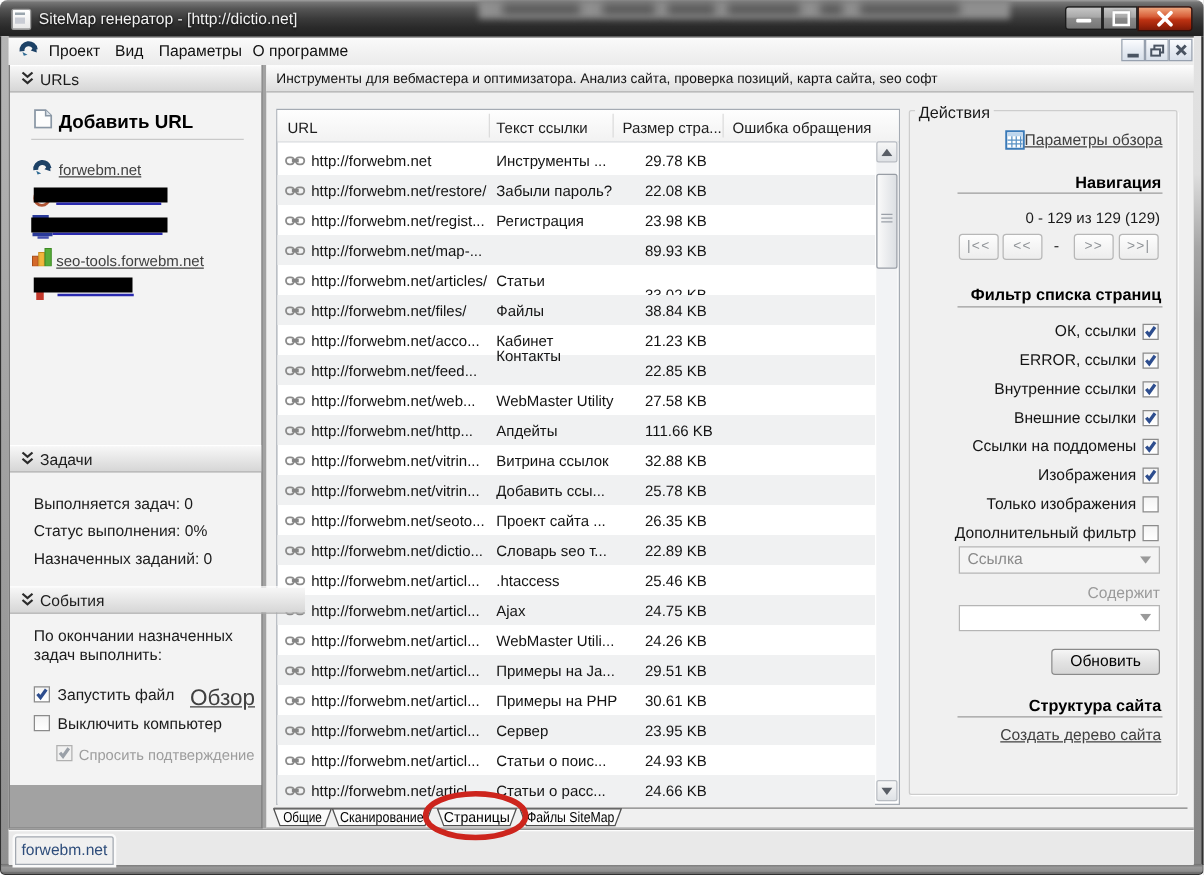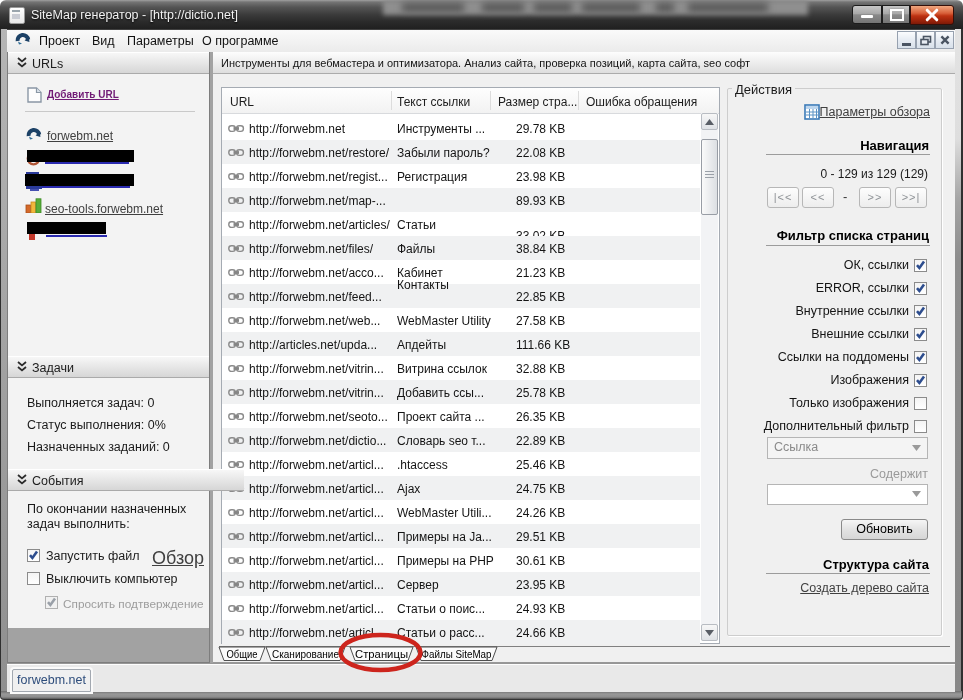--- a/index.html
+++ b/index.html
@@ -146,21 +146,21 @@
   </svg>
 <div class="r" style="left:249px;top:314px">http://forwebm.net/web...</div>
 <div class="r" style="left:397px;top:314px">WebMaster Utility</div>
 <div class="r" style="left:516px;top:314px">27.58 KB</div>
 <div class="a" style="left:222px;top:332px;width:478px;height:24px;background:#f0f1f2"></div>
 <svg class="a" style="left:228px;top:340px" width="17" height="9" viewBox="0 0 17 9">
     <rect x="0.8" y="1.8" width="6.5" height="5.6" rx="2.6" fill="none" stroke="#8b8b8b" stroke-width="1.4"></rect>
     <rect x="8.6" y="1.8" width="6.8" height="5.6" rx="2.6" fill="none" stroke="#8b8b8b" stroke-width="1.4"></rect>
     <rect x="5.5" y="3.1" width="5.5" height="2.8" fill="#858585"></rect>
   </svg>
-<div class="r" style="left:249px;top:338px">http://articles.net/upda...</div>
+<div class="r" style="left:249px;top:338px">http://forwebm.net/http...</div>
 <div class="r" style="left:397px;top:338px">Апдейты</div>
 <div class="r" style="left:516px;top:338px">111.66 KB</div>
 <svg class="a" style="left:228px;top:364px" width="17" height="9" viewBox="0 0 17 9">
     <rect x="0.8" y="1.8" width="6.5" height="5.6" rx="2.6" fill="none" stroke="#8b8b8b" stroke-width="1.4"></rect>
     <rect x="8.6" y="1.8" width="6.8" height="5.6" rx="2.6" fill="none" stroke="#8b8b8b" stroke-width="1.4"></rect>
     <rect x="5.5" y="3.1" width="5.5" height="2.8" fill="#858585"></rect>
   </svg>
 <div class="r" style="left:249px;top:362px">http://forwebm.net/vitrin...</div>
 <div class="r" style="left:397px;top:362px">Витрина ссылок</div>
 <div class="r" style="left:516px;top:362px">32.88 KB</div>
@@ -360,21 +360,21 @@
 <div class="hdrbar" style="left:8px;top:52px;width:201px">
     <span>URLs</span>
   </div>
 <svg class="a" style="left:17px;top:57px" width="10" height="11" viewBox="0 0 10 11">
     <path d="M1 1 L5 4.4 L9 1 M1 6 L5 9.4 L9 6" fill="none" stroke="#2b2b2b" stroke-width="1.8"></path>
   </svg>
 <svg class="a" style="left:27px;top:87px" width="15" height="16" viewBox="0 0 15 16">
     <path d="M1 1 H9.5 L14 5.5 V15 H1 Z" fill="#fdfdfd" stroke="#8a97a5" stroke-width="1.4"></path>
     <path d="M9.5 1 V5.5 H14" fill="#dce4ec" stroke="#8a97a5" stroke-width="1.2"></path>
   </svg>
-<div class="a bold" style="left:47px;top:89px;font-size:10px;color:#701a75;text-decoration:underline">Добавить URL</div>
+<div class="a bold" style="left:47px;top:89px;font-size:15px;color:#000000;">Добавить URL</div>
 <div class="a" style="left:25px;top:111px;width:170px;height:1px;background:#c9c9c9"></div>
 <svg class="a" style="left:26px;top:126px" width="16" height="15" viewBox="0 0 16 15">
     <path d="M2.6 10 A5.2 5.2 0 1 1 13.2 8.6" fill="none" stroke="#1c4166" stroke-width="4"></path>
     <path d="M13.8 5 L14.4 11 L9.6 9.4" fill="#1c4166"></path>
     <path d="M3 10.5 L7 12.8 L4 13.5 Z" fill="#2f6b94"></path>
   </svg>
 <div class="a lnk t12" style="left:47px;top:129px">forwebm.net</div>
 <svg class="a" style="left:26px;top:154px" width="16" height="12" viewBox="0 0 16 12">
     <circle cx="7.5" cy="4.5" r="5.8" fill="none" stroke="#b05535" stroke-width="2.2"></circle>
   </svg>

